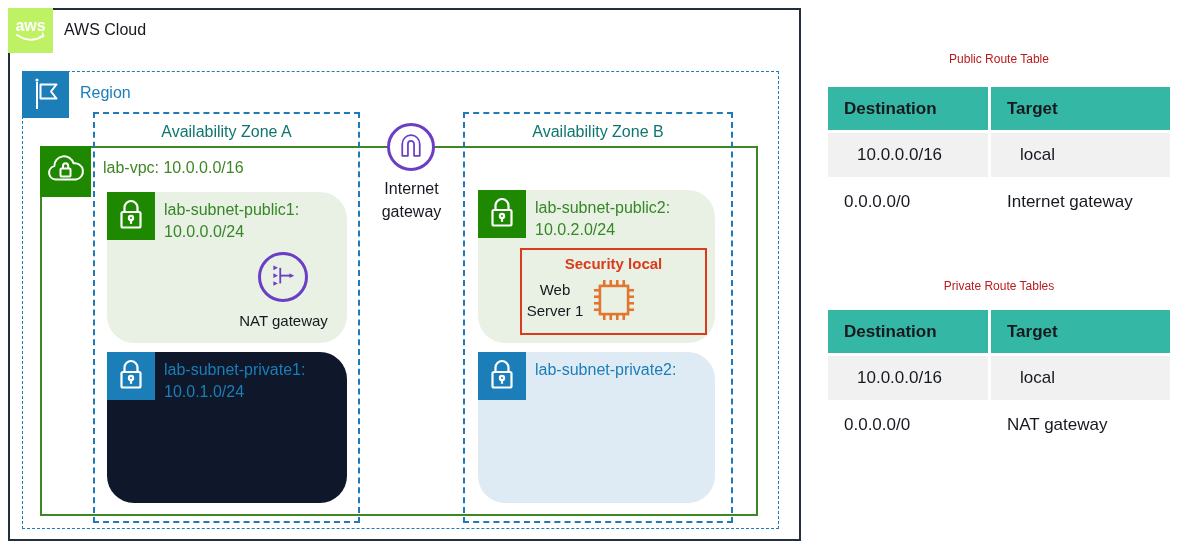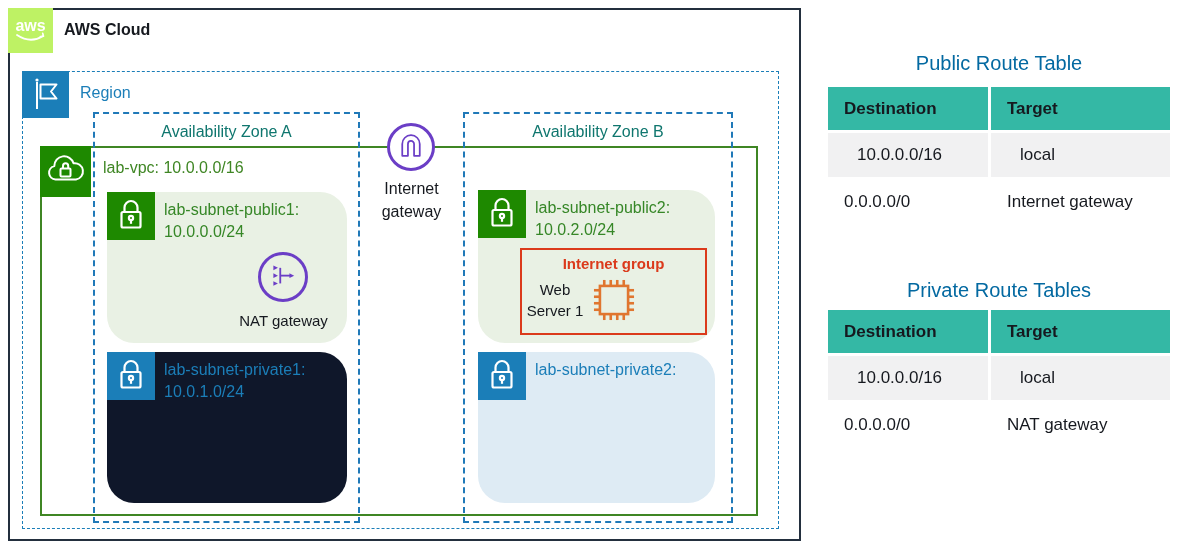--- a/index.html
+++ b/index.html
@@ -3,21 +3,21 @@
 <meta charset="utf-8">
 <style>
   html,body{margin:0;padding:0;background:#fff;}
   body{font-family:"Liberation Sans",sans-serif;color:#16191f;}
   #stage{position:relative;width:1178px;height:544px;background:#fff;overflow:hidden;}
   .abs{position:absolute;}
 
   
   .cloud-box{left:8px;top:8px;width:789px;height:529px;border:2px solid #232F3E;}
   .aws-logo{left:8px;top:8px;width:45px;height:45px;background:#bef264;}
-  .cloud-label{left:64px;top:21px;font-size:16px;font-weight:bold;}
+  .cloud-label{left:64px;top:21px;font-size:16px;}
 
   
   .region-box{left:22px;top:71px;width:755px;height:456px;border:1px dashed #1B7EB8;}
   .region-icon{left:22px;top:71px;width:47px;height:47px;background:#1B7EB8;}
   .region-label{left:80px;top:84px;font-size:16px;color:#1B7EB8;}
 
   
   .az{border:2px dashed #2079B8;}
   .az-a{left:93px;top:112px;width:263px;height:407px;}
   .az-b{left:463px;top:112px;width:266px;height:407px;}
@@ -49,21 +49,21 @@
   .nat-circle{left:258px;top:252px;width:50px;height:50px;border:3px solid #6B3EC6;border-radius:50%;box-sizing:border-box;}
   .nat-label{left:218px;top:312px;width:131px;text-align:center;font-size:15px;}
 
   
   .sg-box{left:520px;top:248px;width:187px;height:87px;border:2px solid #DB3A1B;box-sizing:border-box;}
   .sg-title{width:100%;text-align:center;margin-top:5px;font-size:15px;font-weight:bold;color:#DB3A1B;}
   .sg-row{display:flex;align-items:center;justify-content:flex-start;margin-top:2px;}
   .sg-server{width:66px;text-align:center;font-size:15px;line-height:21px;color:#16191f;}
 
   
-  .rt-title{width:342px;text-align:center;font-size:20px;color:#0369a1;}
+  .rt-title{width:342px;text-align:center;font-size:12px;color:#b91c1c;}
   .rt-title-pub{left:828px;top:52px;}
   .rt-title-priv{left:828px;top:279px;}
   .rt{left:828px;width:342px;}
   .rt-pub{top:87px;}
   .rt-priv{top:310px;}
   .rt-row{display:flex;gap:3px;margin-bottom:3px;}
   .rt-cell{box-sizing:border-box;padding:0 0 0 16px;height:43px;line-height:43px;font-size:17px;}
   .rt-cell.c1{width:160px;}
   .rt-cell.c2{flex:1;}
   .rt-head .rt-cell{background:#34B8A5;font-weight:bold;}
@@ -166,21 +166,21 @@
         <line x1="24" y1="28.2" x2="24" y2="31.8"></line>
       </svg>
     </div>
     <div class="sn-label green">
       <div>lab-subnet-public2:</div>
       <div>10.0.2.0/24</div>
     </div>
   </div>
 
   <div class="abs sg-box">
-    <div class="sg-title">Internet group</div>
+    <div class="sg-title">Security local</div>
     <div class="sg-row">
       <div class="sg-server">Web Server 1</div>
       <div>
         <svg viewBox="0 0 48 48" width="52" height="52" fill="none" stroke="#E0762F" stroke-width="2.4">
           <rect x="11" y="11" width="26" height="26"></rect>
           <line x1="15" y1="5.5" x2="15" y2="11"></line>
             <line x1="21" y1="5.5" x2="21" y2="11"></line>
             <line x1="27" y1="5.5" x2="27" y2="11"></line>
             <line x1="33" y1="5.5" x2="33" y2="11"></line>
           <line x1="15" y1="37" x2="15" y2="42.5"></line>

